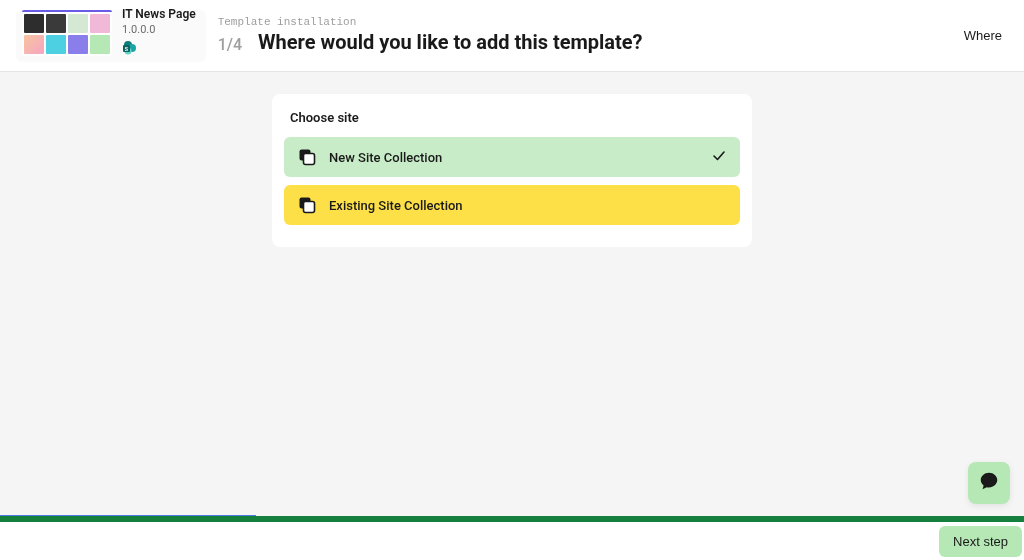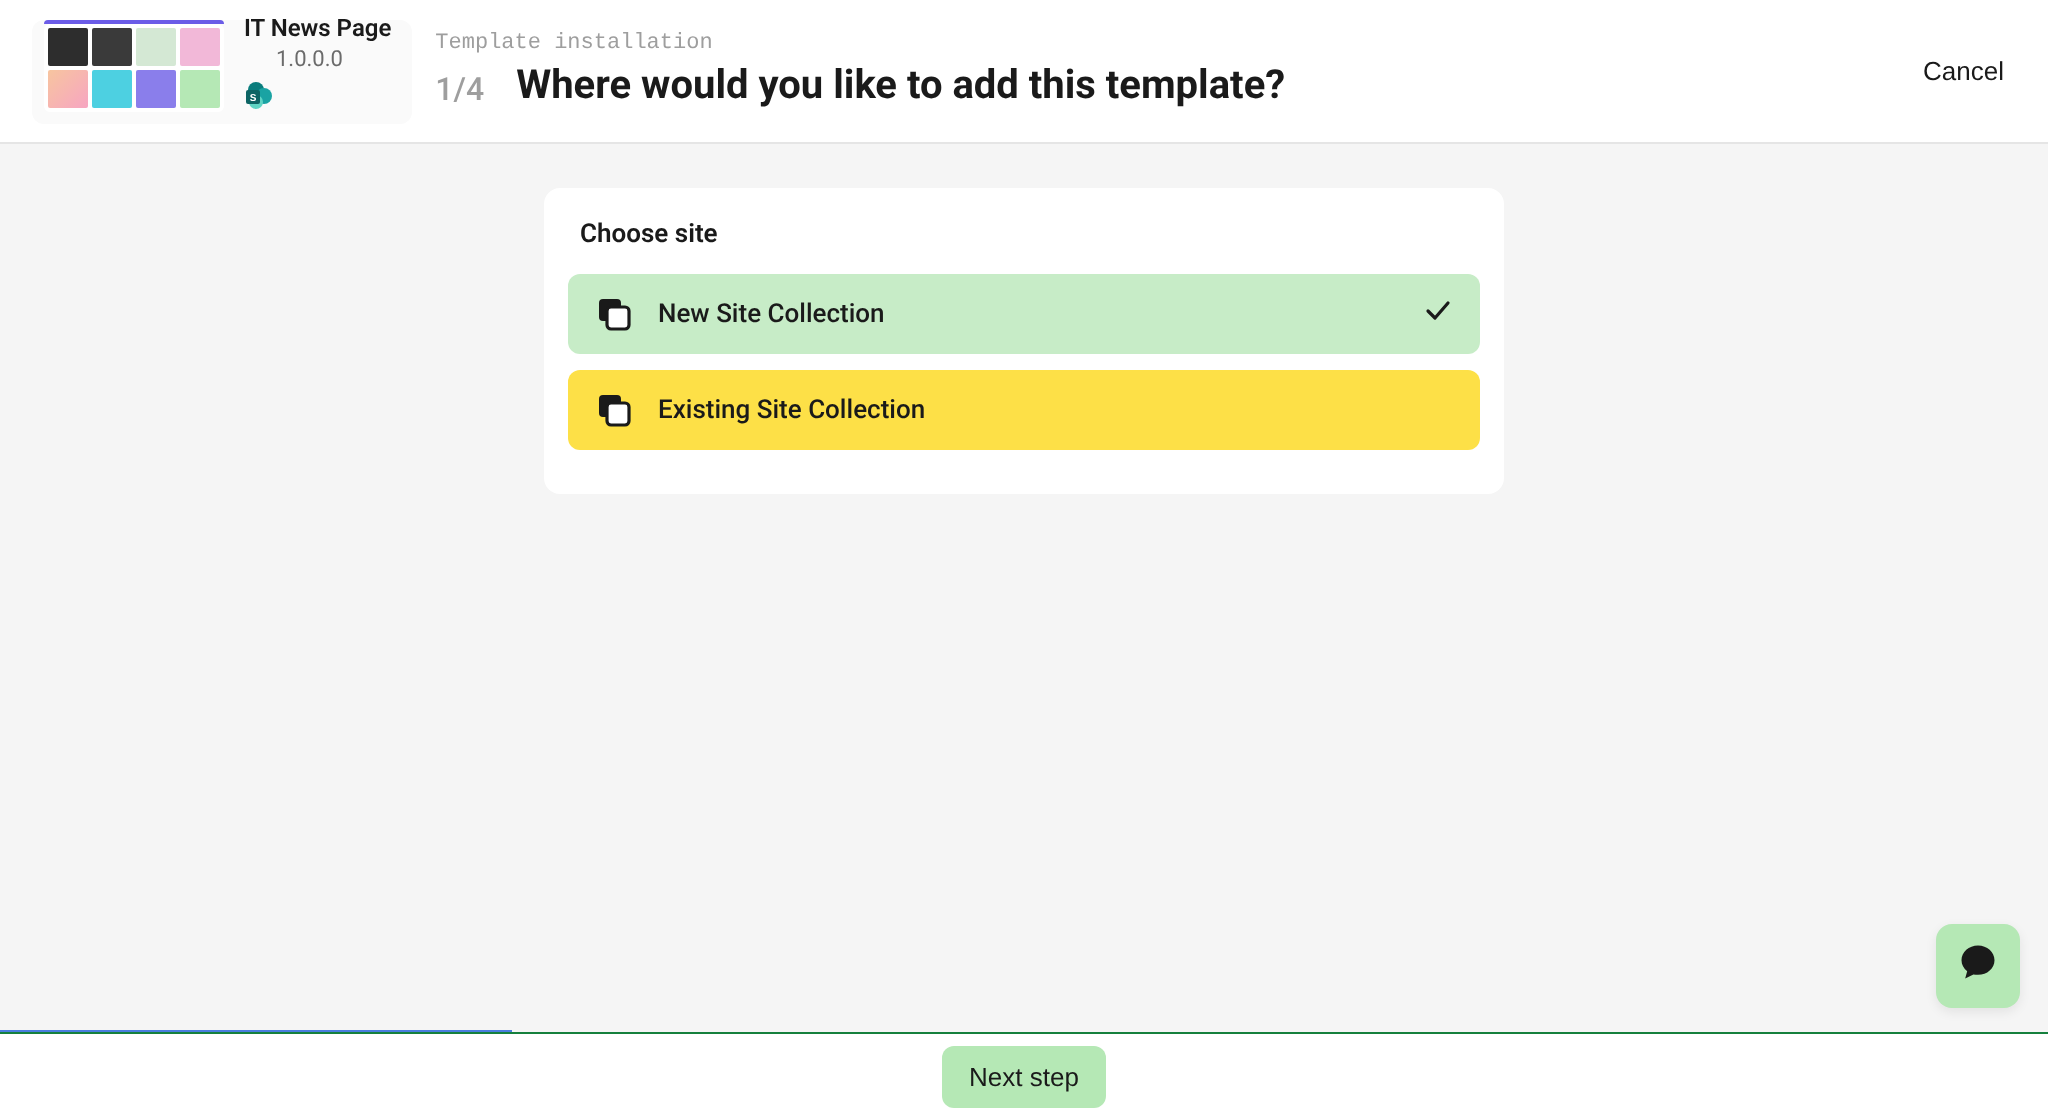--- a/index.html
+++ b/index.html
@@ -70,21 +70,20 @@
       gap: 2px;
     }
     .template-name {
       font-size: 12px;
       font-weight: 600;
       color: #1a1a1a;
     }
     .template-version {
       font-size: 11px;
       color: #6b6b6b;
-      margin-left: 16px;
     }
     .platform-icon {
       width: 16px;
       height: 16px;
       margin-top: 2px;
     }
     .platform-icon svg { width: 16px; height: 16px; }
     .wizard-heading {
       display: flex;
       flex-direction: column;
@@ -168,26 +167,26 @@
       right: 14px;
       top: 50%;
       transform: translateY(-50%);
     }
     .footer {
       position: absolute;
       bottom: 0;
       left: 0;
       right: 0;
       background: #fff;
-      border-top: 1px solid #15803d;
+      border-top: 6px solid #15803d;
       height: 44px;
       display: flex;
       align-items: center;
-      justify-content: center;
-      padding: 0 14px;
+      justify-content: flex-end;
+      padding: 0 2px;
     }
     .next-btn {
       background: #b5e8b5;
       border: none;
       border-radius: 6px;
       padding: 8px 14px;
       font-size: 13px;
       font-weight: 500;
       color: #1a1a1a;
       cursor: pointer;
@@ -246,21 +245,21 @@
   </div>
 
   <div class="wizard-heading">
     <span class="wizard-sub">Template installation</span>
     <div class="wizard-title-row">
       <span class="step-count">1/4</span>
       <span class="wizard-title">Where would you like to add this template?</span>
     </div>
   </div>
 
-  <button class="cancel-btn">Cancel</button>
+  <button class="cancel-btn">Where</button>
 </div>
 
 <div class="main">
   <div class="panel">
     <div class="panel-title">Choose site</div>
 
     <div class="option selected">
       <span class="option-icon">
         <svg viewBox="0 0 18 18">
             <rect x="1.5" y="1.5" width="11" height="11" rx="2" fill="#1a1a1a"></rect>

